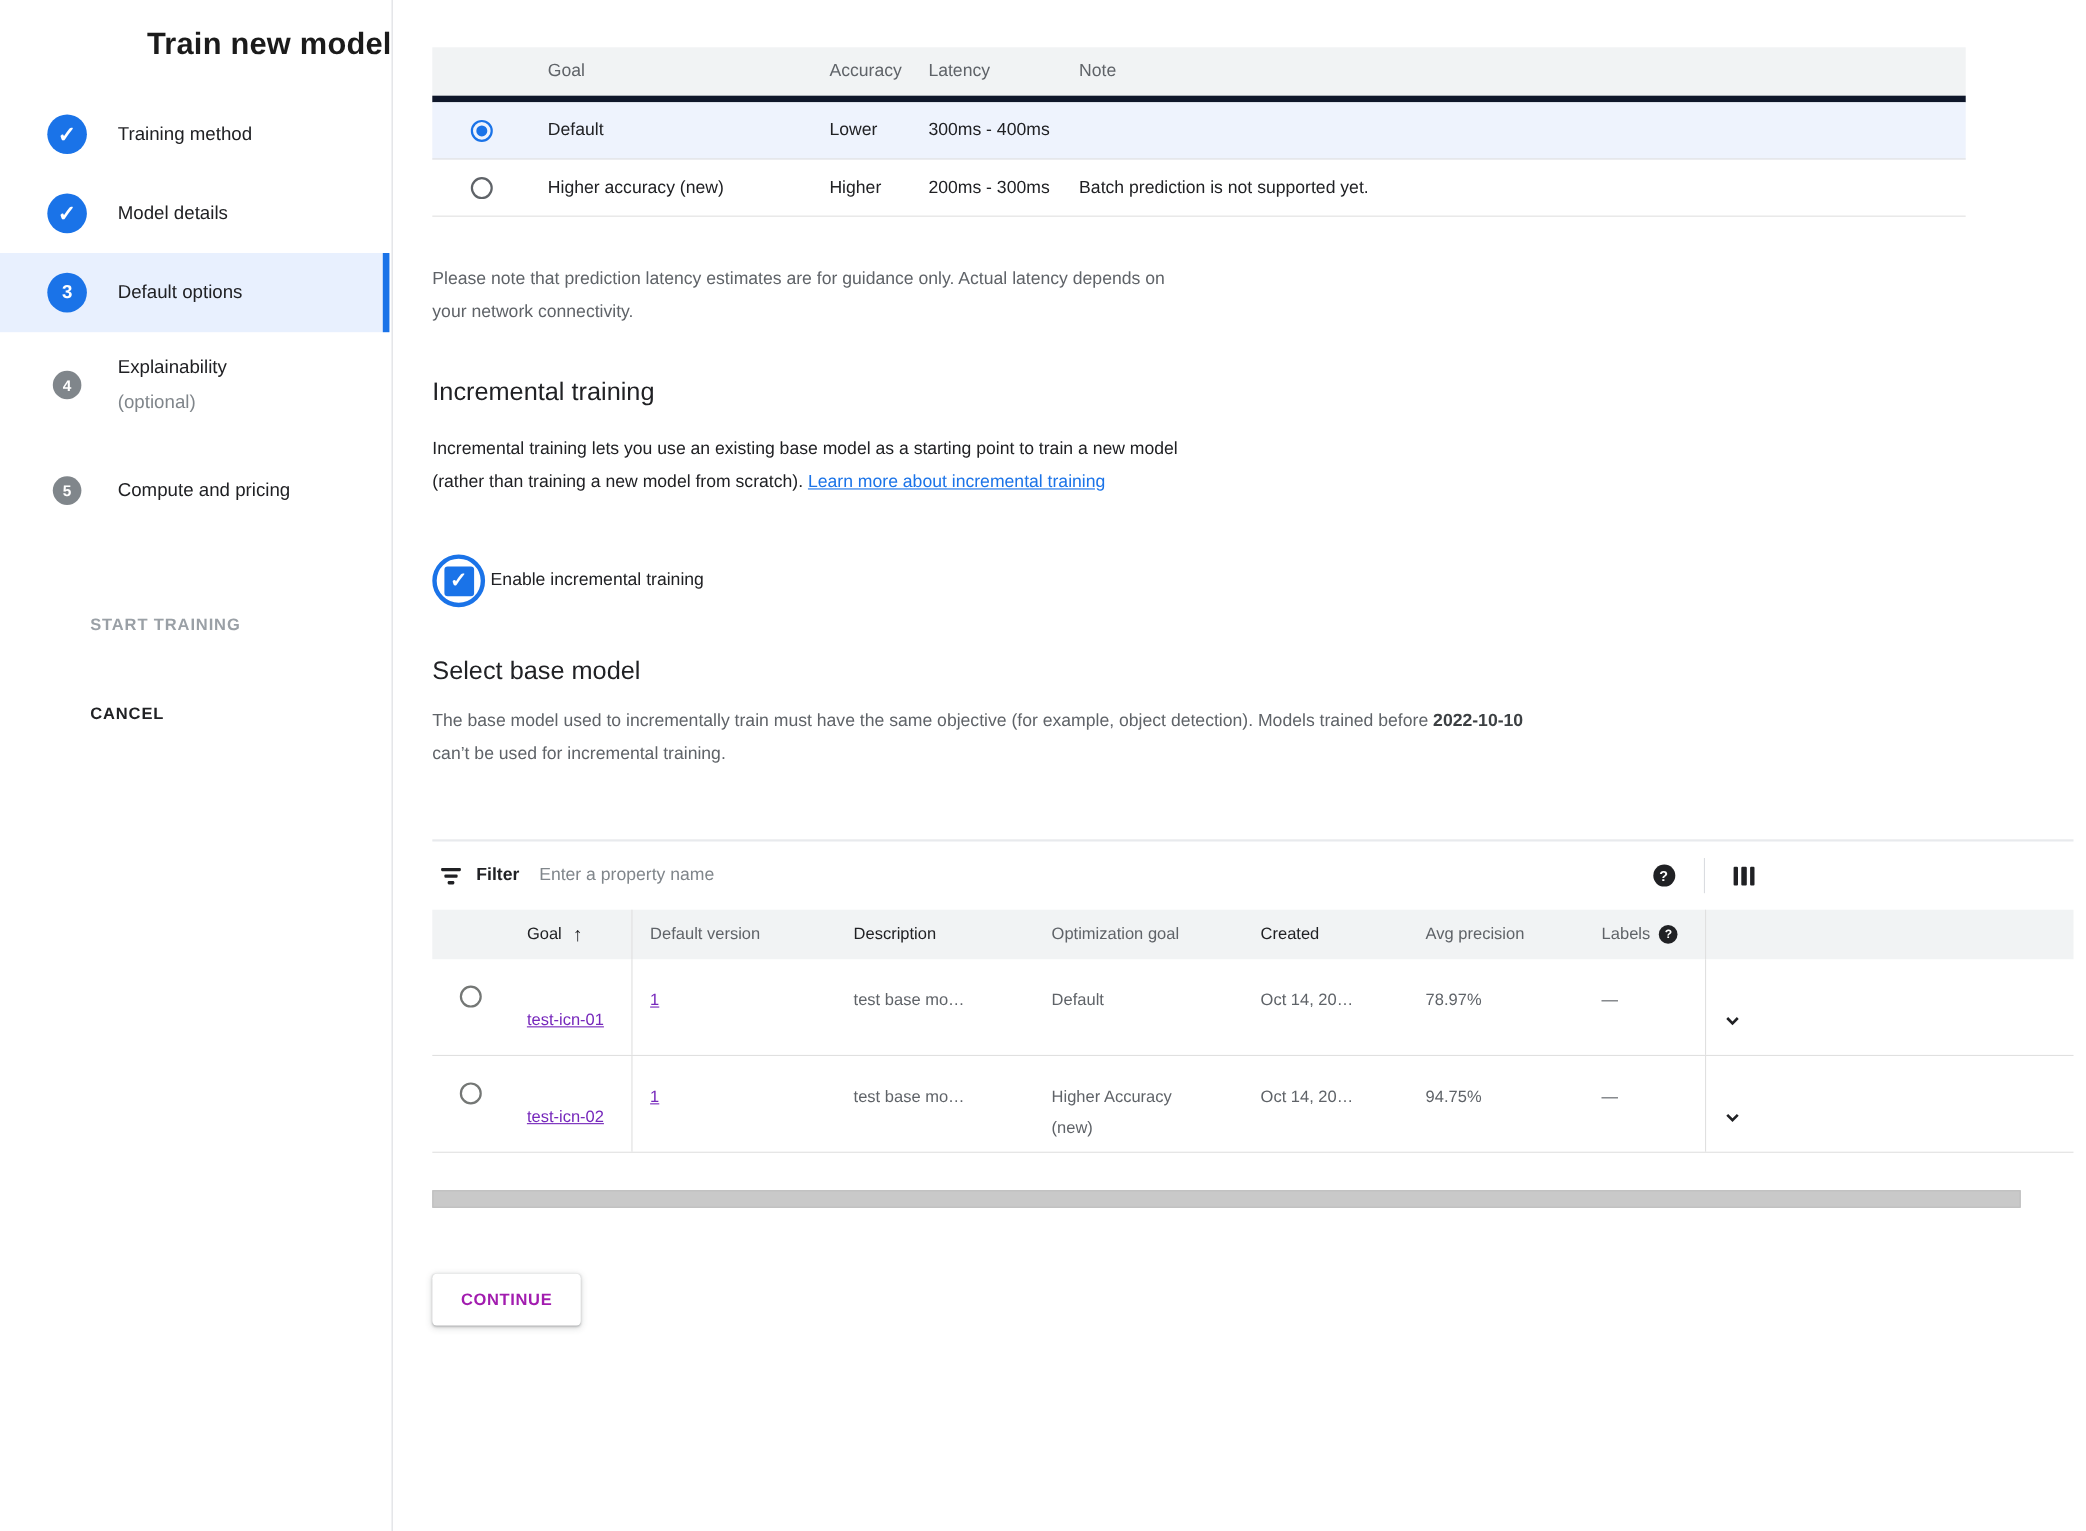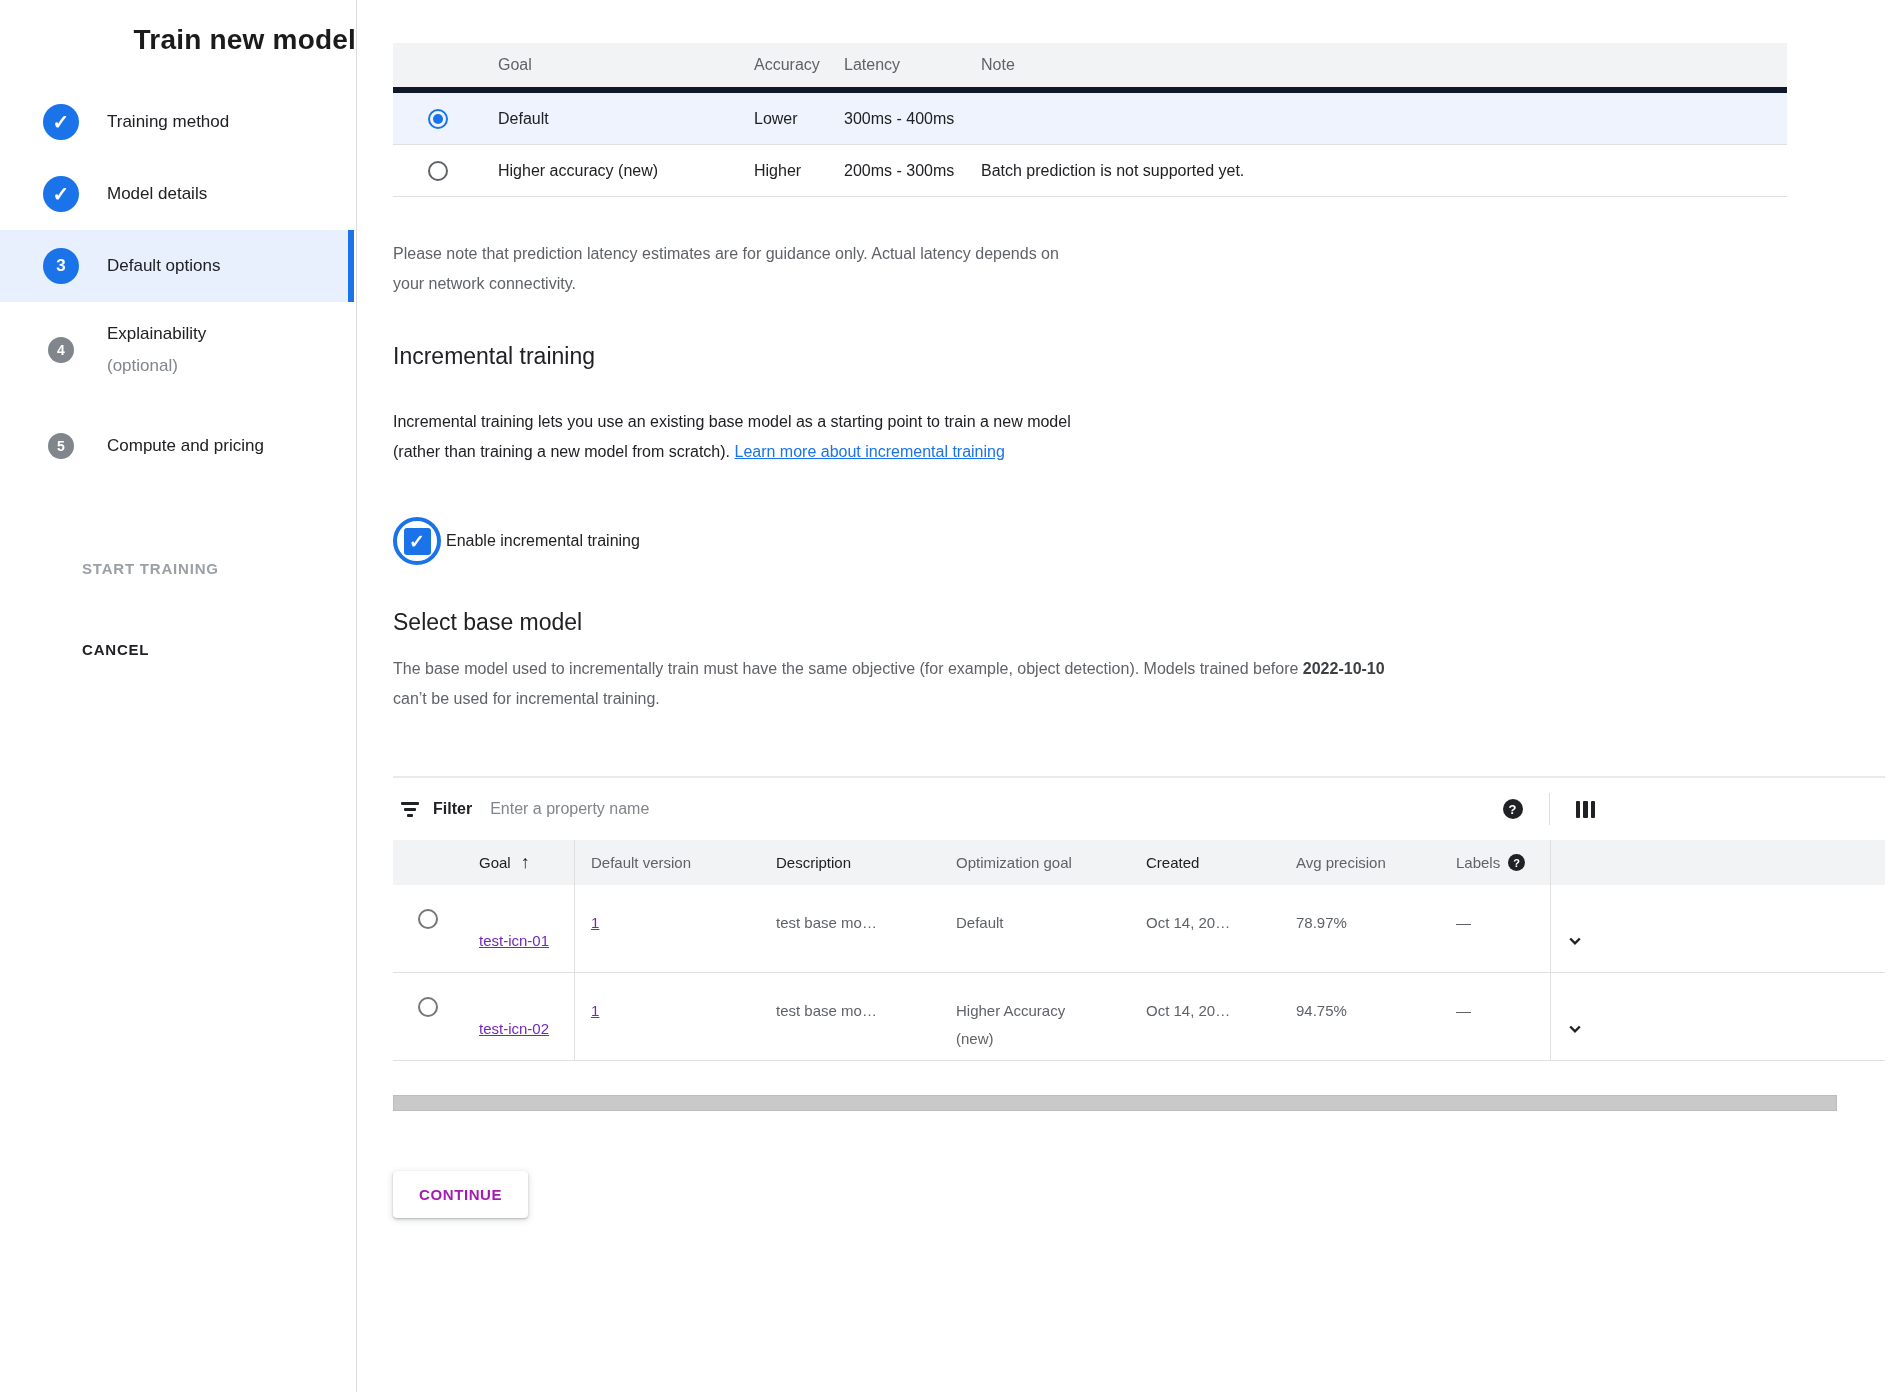--- a/index.html
+++ b/index.html
@@ -39,21 +39,21 @@
   .g-data.selected { background:#eef3fd; }
 
   .radio { width:20px; height:20px; border:2px solid #5f6368; border-radius:50%; position:relative; cursor:pointer; }
   .radio.sel { border-color:#1a73e8; }
   .radio.sel::after { content:""; position:absolute; inset:3px; background:#1a73e8; border-radius:50%; }
   .radio.grey { border-color:#747775; }
 
   .note-par { margin-top:42px; max-width:700px; font-size:16px; line-height:30px; color:#5f6368; }
 
   .h2 { margin-top:44px; font-size:23px; font-weight:400; color:#202124; }
-  .inc-par { margin-top:37px; max-width:700px; font-size:16px; line-height:30px; color:#202124; }
+  .inc-par { margin-top:24px; max-width:700px; font-size:16px; line-height:30px; color:#202124; }
   a.blue-link { color:#1a73e8; text-decoration:underline; cursor:pointer; }
 
   .chk-row { margin-top:50px; display:flex; align-items:center; }
   .focus-ring { width:48px; height:48px; border:4px solid #1a73e8; border-radius:50%;
                 display:flex; align-items:center; justify-content:center; cursor:pointer; }
   .chk-box { width:27px; height:27px; background:#1a73e8; border-radius:3px; color:#fff;
              display:flex; align-items:center; justify-content:center; font-size:19px; font-weight:700; }
   .chk-label { margin-left:5px; font-size:16px; }
 
   .base-par { margin-top:18px; font-size:16px; line-height:30px; color:#5f6368; max-width:1480px; }

